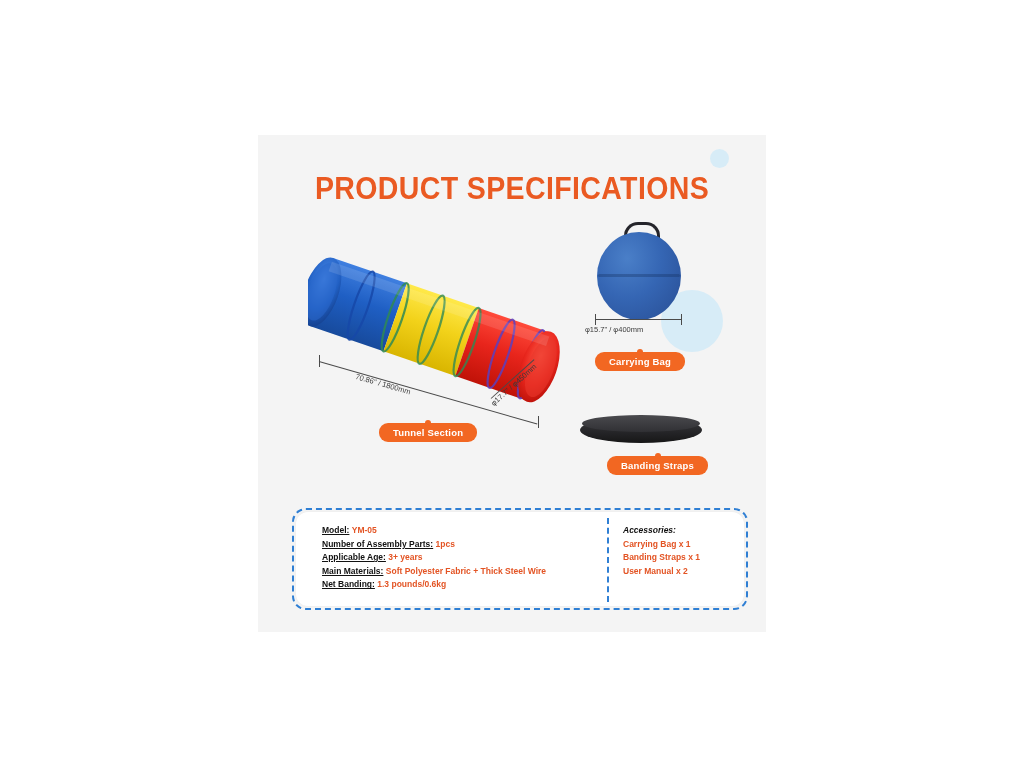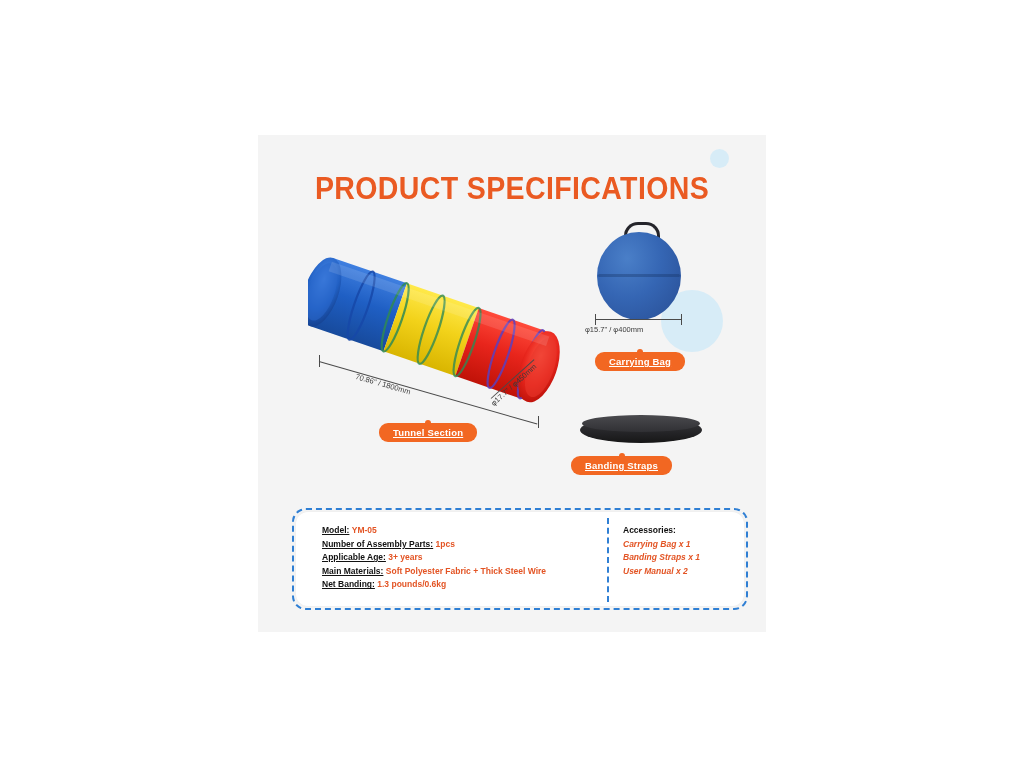--- a/index.html
+++ b/index.html
@@ -46,34 +46,33 @@
     position:absolute;
     background:#f26722;
     color:#ffffff;
     font-size:9.5px;
     font-weight:bold;
     border-radius:9px;
     padding:4px 14px;
     white-space:nowrap;
     z-index:6;
     letter-spacing:.2px;
-    text-decoration:underline;
   }
   .badge::after{
     content:"";
     position:absolute;
     top:-3px;left:50%;
     margin-left:-3px;
     width:6px;height:6px;
     background:#f26722;
     border-radius:50%;
   }
   .badge-tunnel{left:88px;top:288px;margin-left:33px;}
   .badge-bag{left:337px;top:217px;}
-  .badge-straps{left:313px;top:321px;}
+  .badge-straps{left:349px;top:321px;}
 
   
   .dim{
     position:absolute;
     font-size:7.5px;
     color:#3b3b3b;
     white-space:nowrap;
     font-family:"Liberation Sans", sans-serif;
     z-index:5;
   }
@@ -167,22 +166,22 @@
   .spec-key{color:#111111;font-weight:bold;text-decoration:underline;}
   .spec-val{color:#e35424;font-weight:bold;}
 
   .acc-list{
     position:absolute;
     left:365px;top:389px;
     z-index:7;
     font-size:8.5px;
     line-height:13.6px;
   }
-  .acc-head{color:#111111;font-weight:bold;white-space:nowrap;}
-  .acc-item{color:#e35424;font-weight:bold;white-space:nowrap;font-style:italic;}
+  .acc-head{color:#111111;font-weight:bold;white-space:nowrap;font-style:italic;}
+  .acc-item{color:#e35424;font-weight:bold;white-space:nowrap;}
 </style>
 </head>
 <body>
 
 <div id="stage">
 
   <div class="spec-card">
 
     <div class="deco-circle deco-big"></div>
     <div class="deco-circle deco-small"></div>

